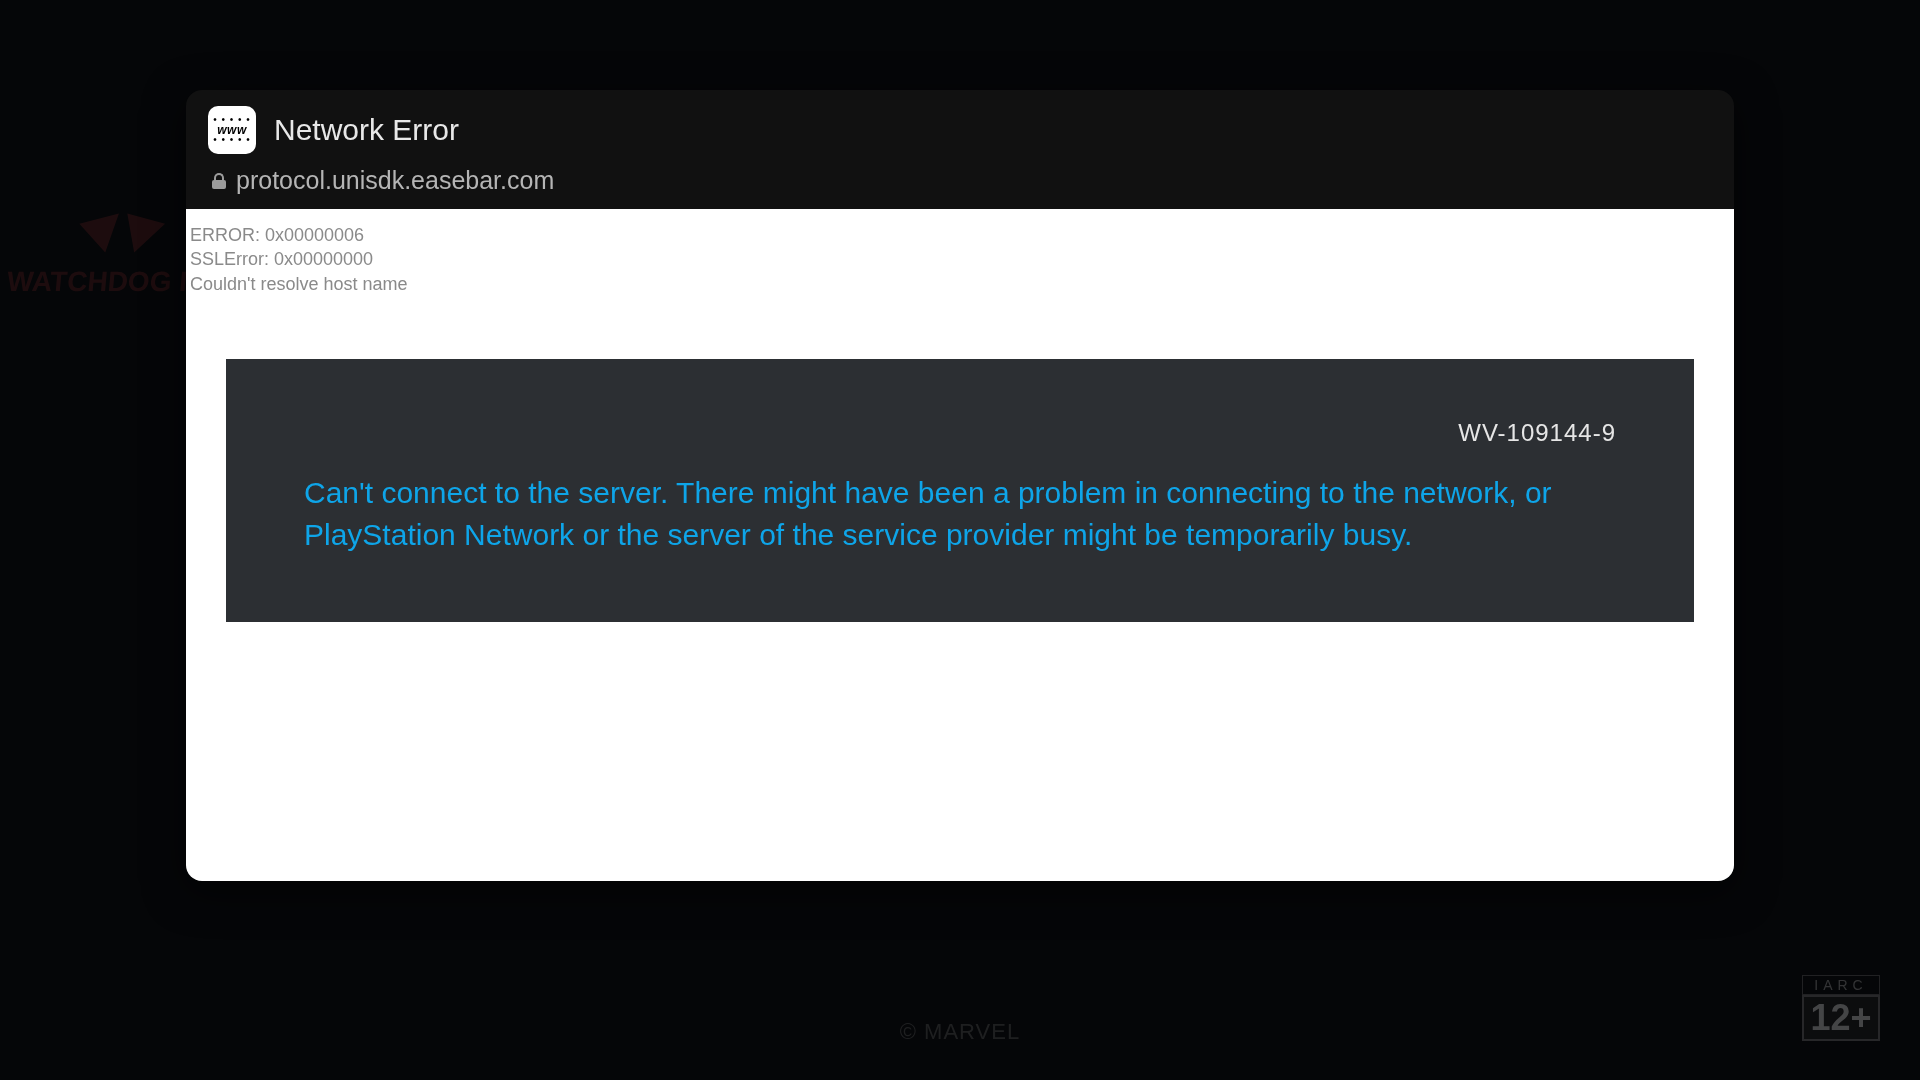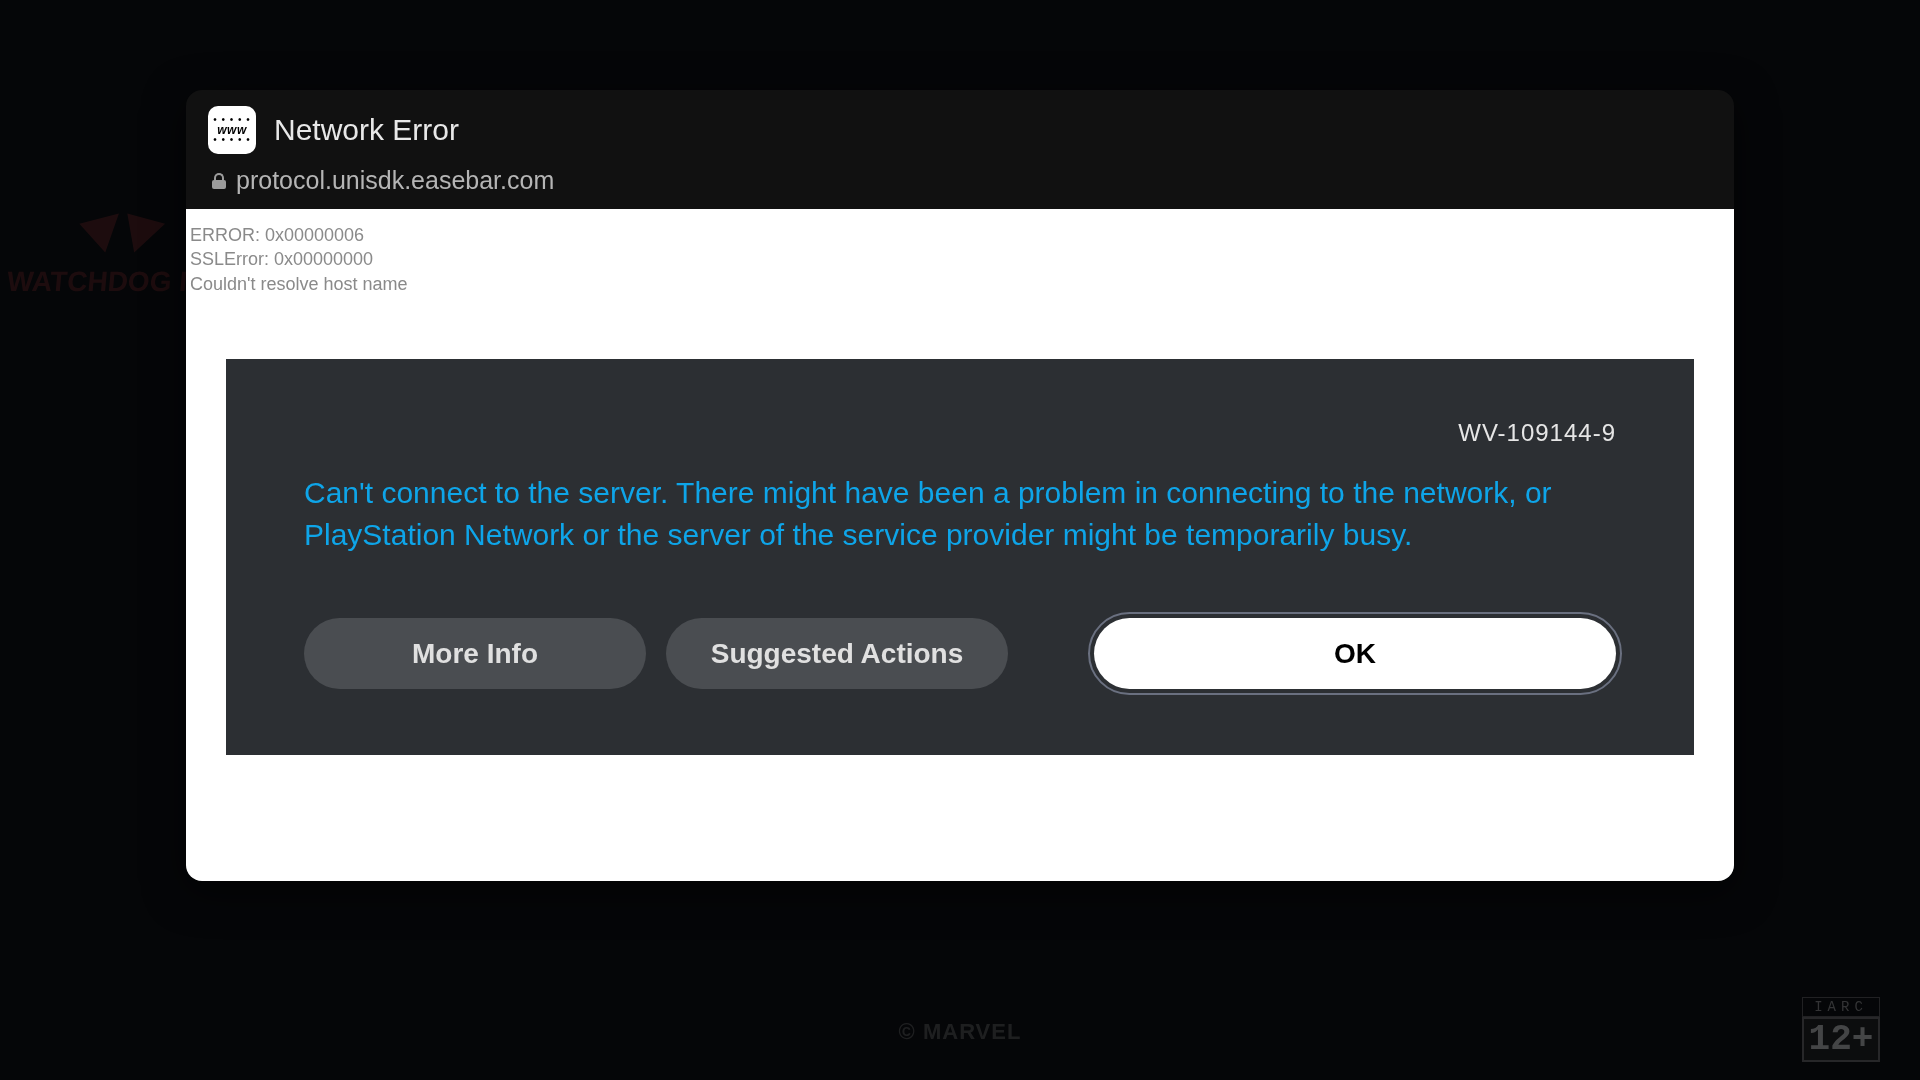--- a/index.html
+++ b/index.html
@@ -56,33 +56,32 @@
     .bg-logo-left .logo-shape::after { right: -4px; transform: rotate(15deg);}
 
     .bg-brand-bottom {
       position: absolute;
       bottom: 35px;
       left: 50%;
       transform: translateX(-50%);
       color: #5a5a5a;
       opacity: 0.3;
       font-size: 22px;
-      font-weight: 700;
+      font-weight: 400;
       letter-spacing: 1px;
       z-index: 1;
     }
 
     .rating-badge {
       position: absolute;
-      bottom: 18px;
+      bottom: 39px;
       right: 40px;
       width: 78px;
       z-index: 1;
       opacity: 0.35;
-      font-family: Liberation Mono, monospace;
     }
     .rating-badge .iarc{
       color: #888;
       font-size: 14px;
       letter-spacing: 5px;
       text-align: center;
       border: 1px solid #555;
       padding: 1px 0;
     }
     .rating-badge .age{
@@ -295,20 +294,15 @@
     <div class="error-lines">
       <div>ERROR: 0x00000006</div>
       <div>SSLError: 0x00000000</div>
       <div>Couldn't resolve host name</div>
     </div>
 
     <div class="ps-dialog">
       <div class="error-code">WV-109144-9</div>
       <div class="error-message">Can't connect to the server. There might have been a problem in connecting to the network, or PlayStation Network or the server of the service provider might be temporarily busy.</div>
 
-      <div class="button-row">
-        <button class="ps-btn secondary">More Info</button>
-        <button class="ps-btn secondary">Suggested Actions</button>
-        <button class="ps-btn primary">OK</button>
-      </div>
     </div>
   </div>
 </div>
 
 </body></html>

